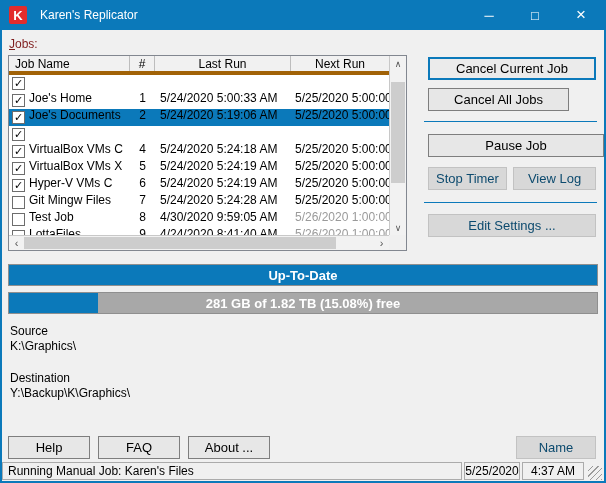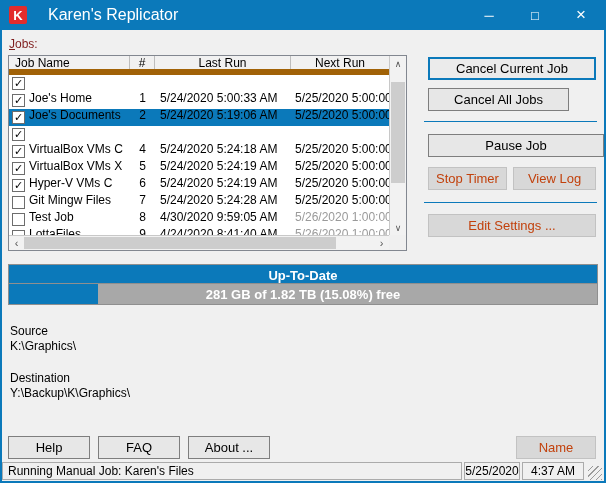--- a/index.html
+++ b/index.html
@@ -14,40 +14,40 @@
   
   .titlebar {
     position: absolute; top: 0; left: 0; right: 0; height: 30px;
     background: var(--accent); display: flex; align-items: center;
   }
   .app-icon {
     width: 18px; height: 18px; margin-left: 7px; border-radius: 2px;
     background: var(--icon-red); color: #fff; font-weight: bold; font-size: 13px;
     display: flex; align-items: center; justify-content: center;
   }
-  .title-text { color: #fff; font-size: 16px; margin-left: 21px; flex: 1; }
+  .title-text { color: #fff; font-size: 12px; margin-left: 13px; flex: 1; }
   .win-controls { display: flex; height: 100%; }
   .win-btn {
     width: 46px; height: 100%; color: #fff; font-size: 13px;
     display: flex; align-items: center; justify-content: center; cursor: default;
   }
   .win-btn.close-glyph { font-size: 17px; }
   
   .jobs-label { position: absolute; left: 7px; top: 37px; font-size: 12px; color: #7f1d1d; }
   .jobs-label .mn { text-decoration: underline; }
   
   .jobs-table {
     position: absolute; left: 6px; top: 55px; width: 399px; height: 196px;
     background: #fff; border: 1px solid #828790;
     display: grid; grid-template-columns: 1fr 17px; grid-template-rows: 19px 1fr 15px;
     font-size: 12px;
   }
   .tbl-header {
     grid-column: 1; grid-row: 1; display: flex;
-    background: #f1f1f1; border-bottom: 6px solid #a16207;
+    background: #f1f1f1; border-bottom: 4px solid #a16207;
   }
   .th {
     display: flex; align-items: center; justify-content: center;
     border-right: 1px solid #bdbdbd; height: 100%; overflow: hidden; white-space: nowrap;
   }
   .th.c-name { width: 121px; justify-content: flex-start; padding-left: 6px; }
   .th.c-num  { width: 25px; }
   .th.c-last { width: 136px; }
   .th.c-next { flex: 1; border-right: none; }
   .tbl-body { grid-column: 1; grid-row: 2; overflow: hidden; }
@@ -83,33 +83,33 @@
   .sb-arrow.left { left: 0; } .sb-arrow.right { right: 0; }
   .v-thumb { position: absolute; left: 1px; right: 1px; top: 26px; height: 101px; background: #cdcdcd; }
   .h-thumb { position: absolute; top: 1px; bottom: 1px; left: 15px; width: 312px; background: #cdcdcd; }
   
   .btn {
     position: absolute; height: 23px; background: #e7e7e7; border: 1px solid #7e7e7e;
     font-size: 13px; color: #000; display: flex; align-items: center; justify-content: center;
     white-space: nowrap;
   }
   .btn.default { border: 2px solid var(--accent); background: #ebebeb; }
-  .btn.disabled { background: #d8d8d8; border-color: #c2c2c2; color: #c2410c; }
+  .btn.disabled { background: #d8d8d8; border-color: #c2c2c2; color: #0c4a6e; }
   .sep { position: absolute; height: 1px; background: var(--accent); }
   
   .bar {
     position: absolute; left: 6px; width: 590px; height: 22px;
     border: 1px solid #8f8f8f; overflow: hidden;
   }
   .bar-label {
     position: absolute; inset: 0; display: flex; align-items: center; justify-content: center;
     color: #fff; font-weight: bold; font-size: 13px;
   }
   .bar.status-bar-job { top: 264px; background: var(--accent); }
-  .bar.disk-bar { top: 283px; background: #a8a8a8; }
+  .bar.disk-bar { top: 292px; background: #a8a8a8; }
   .disk-fill { position: absolute; left: 0; top: 0; bottom: 0; background: var(--accent); }
   
   .path-label { position: absolute; left: 8px; font-size: 12px; color: #000; }
   
   .statusbar {
     position: absolute; left: 0; right: 0; bottom: 0; height: 20px;
     display: flex; align-items: stretch; gap: 2px; background: #f0f0f0; padding: 1px 2px 1px 0;
   }
   .sb-panel {
     border: 1px solid #ababab; background: #f0f0f0; font-size: 12px;

